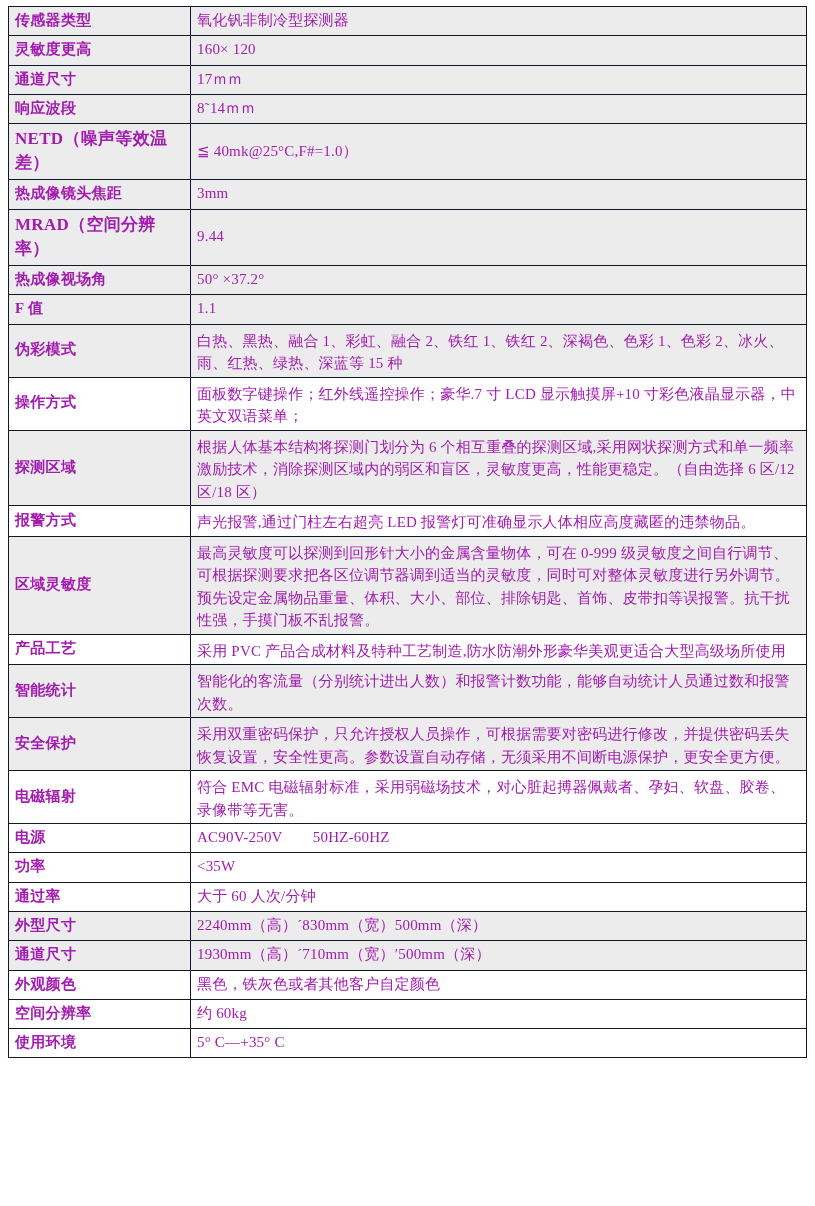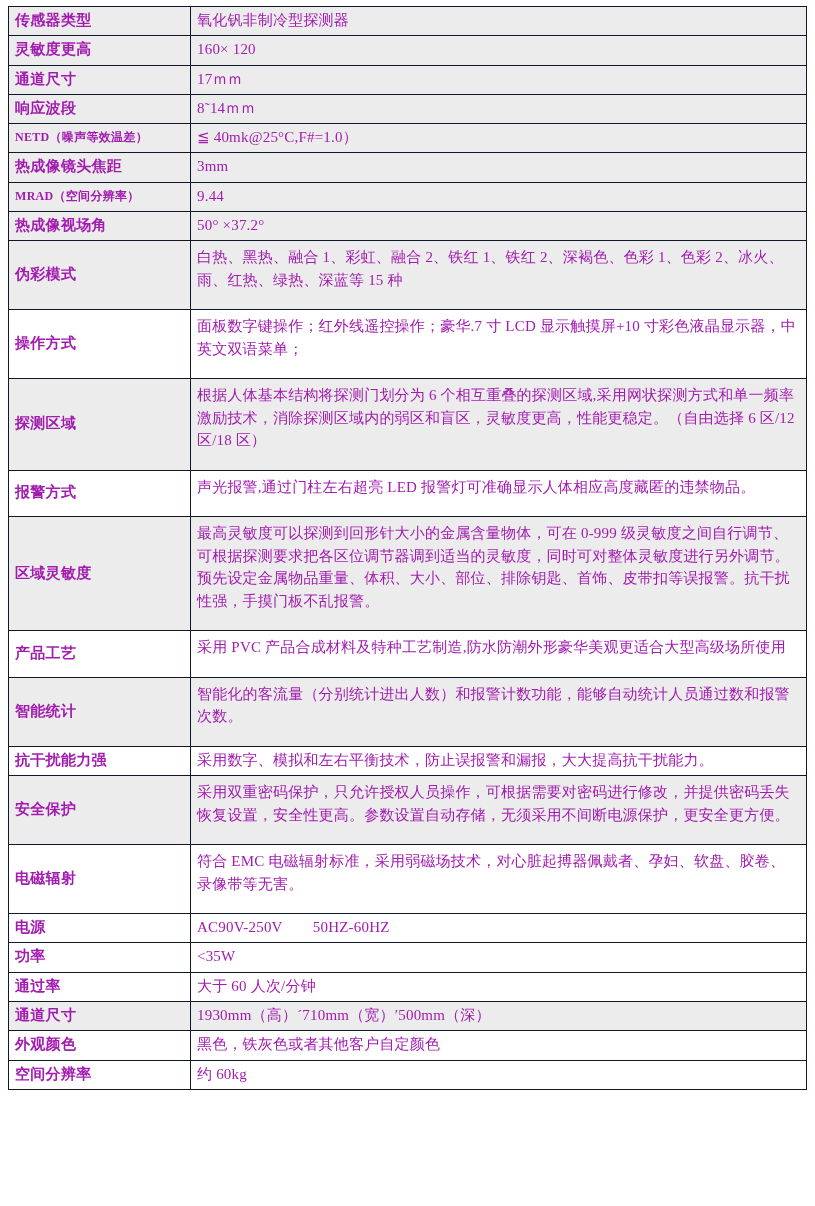--- a/index.html
+++ b/index.html
@@ -47,24 +47,24 @@
   tr.shade td {
     background: #ececec;
   }
   tr.plain td {
     background: #ffffff;
   }
   
   td.value.multi {
     line-height: 1.5;
     padding-top: 5px;
-    padding-bottom: 18px;
+    padding-bottom: 2px;
   }
   td.label.small {
-    font-size: 12px;
+    font-size: 17px;
   }
 </style>
 </head>
 <body>
 
 <div class="page">
   <table class="spec">
     <colgroup>
       <col style="width:182px">
       <col>
@@ -96,20 +96,24 @@
         </tr>
         <tr class="shade">
           <td class="label small">MRAD（空间分辨率）</td>
           <td class="value">9.44</td>
         </tr>
         <tr class="shade">
           <td class="label">热成像视场角</td>
           <td class="value">50° ×37.2°</td>
         </tr>
         <tr class="shade">
+          <td class="label">F 值</td>
+          <td class="value">1.1</td>
+        </tr>
+        <tr class="shade">
           <td class="label">伪彩模式</td>
           <td class="value multi">白热、黑热、融合 1、彩虹、融合 2、铁红 1、铁红 2、深褐色、色彩 1、色彩 2、冰火、雨、红热、绿热、深蓝等 15 种</td>
         </tr>
         <tr class="plain">
           <td class="label">操作方式</td>
           <td class="value multi">面板数字键操作；红外线遥控操作；豪华.7 寸 LCD 显示触摸屏+10 寸彩色液晶显示器，中英文双语菜单；</td>
         </tr>
         <tr class="shade">
           <td class="label">探测区域</td>
           <td class="value multi">根据人体基本结构将探测门划分为 6 个相互重叠的探测区域,采用网状探测方式和单一频率激励技术，消除探测区域内的弱区和盲区，灵敏度更高，性能更稳定。（自由选择 6 区/12 区/18 区）</td>
@@ -123,24 +127,20 @@
           <td class="value multi">最高灵敏度可以探测到回形针大小的金属含量物体，可在 0-999 级灵敏度之间自行调节、可根据探测要求把各区位调节器调到适当的灵敏度，同时可对整体灵敏度进行另外调节。预先设定金属物品重量、体积、大小、部位、排除钥匙、首饰、皮带扣等误报警。抗干扰性强，手摸门板不乱报警。</td>
         </tr>
         <tr class="plain">
           <td class="label">产品工艺</td>
           <td class="value multi">采用 PVC 产品合成材料及特种工艺制造,防水防潮外形豪华美观更适合大型高级场所使用</td>
         </tr>
         <tr class="shade">
           <td class="label">智能统计</td>
           <td class="value multi">智能化的客流量（分别统计进出人数）和报警计数功能，能够自动统计人员通过数和报警次数。</td>
         </tr>
-        <tr class="plain">
-          <td class="label">抗干扰能力强</td>
-          <td class="value">采用数字、模拟和左右平衡技术，防止误报警和漏报，大大提高抗干扰能力。</td>
-        </tr>
         <tr class="shade">
           <td class="label">安全保护</td>
           <td class="value multi">采用双重密码保护，只允许授权人员操作，可根据需要对密码进行修改，并提供密码丢失恢复设置，安全性更高。参数设置自动存储，无须采用不间断电源保护，更安全更方便。</td>
         </tr>
         <tr class="plain">
           <td class="label">电磁辐射</td>
           <td class="value multi">符合 EMC 电磁辐射标准，采用弱磁场技术，对心脏起搏器佩戴者、孕妇、软盘、胶卷、录像带等无害。</td>
         </tr>
         <tr class="plain">
           <td class="label">电源</td>
@@ -148,26 +148,34 @@
         </tr>
         <tr class="plain">
           <td class="label">功率</td>
           <td class="value">&lt;35W</td>
         </tr>
         <tr class="plain">
           <td class="label">通过率</td>
           <td class="value">大于 60 人次/分钟</td>
         </tr>
         <tr class="shade">
+          <td class="label">外型尺寸</td>
+          <td class="value">2240mm（高）´830mm（宽）500mm（深）</td>
+        </tr>
+        <tr class="shade">
           <td class="label">通道尺寸</td>
           <td class="value">1930mm（高）´710mm（宽）′500mm（深）</td>
         </tr>
         <tr class="plain">
           <td class="label">外观颜色</td>
           <td class="value">黑色，铁灰色或者其他客户自定颜色</td>
         </tr>
         <tr class="plain">
           <td class="label">空间分辨率</td>
           <td class="value">约 60kg</td>
         </tr>
+        <tr class="plain">
+          <td class="label">使用环境</td>
+          <td class="value">5° C—+35° C</td>
+        </tr>
       </tbody>
   </table>
 </div>
 
 </body></html>

